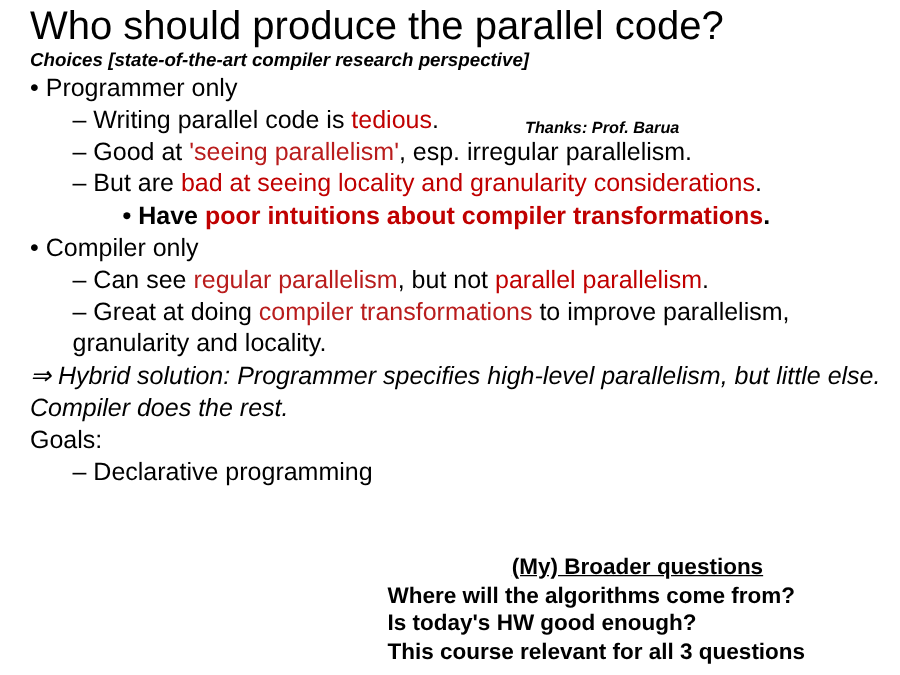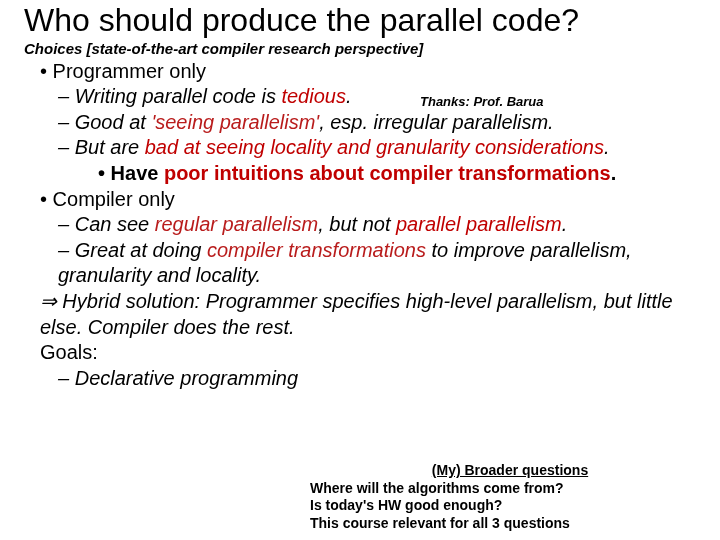--- a/index.html
+++ b/index.html
@@ -28,22 +28,22 @@
   .subtitle {
     font-size: 15px;
     font-style: italic;
     font-weight: bold;
     margin: 0 0 2px 0;
   }
   .body {
     font-size: 20px;
     line-height: 1.28;
   }
-  .l1 { margin-left: 16px; }
-  .l2 { margin-left: 34px; font-style: italic; }
+  .l1 { margin-left: 0; }
+  .l2 { margin-left: 34px; }
   .l3 { margin-left: 74px; font-weight: bold; }
   .row { display: block; }
   .bullet1::before { content: "• "; }
   .bullet2::before { content: "–  "; }
   .bullet3::before { content: "•  "; }
   .arrow::before { content: "\21D2  "; }
   .red { color: #c00000; }
   .green { color: #b91c1c; }
   .italic { font-style: italic; }
   .thanks {
@@ -52,21 +52,21 @@
     left: 420px;
     font-size: 13px;
     font-style: italic;
     font-weight: bold;
   }
   .broader {
     position: absolute;
     bottom: 8px;
     left: 310px;
     width: 400px;
-    font-size: 14px;
+    font-size: 18px;
     font-weight: bold;
     line-height: 1.25;
   }
   .broader .u { text-decoration: underline; text-align: center; display: block; }
   .broader .q { display: block; }
 </style>
 </head>
 <body>
 
 <div class="slide">

